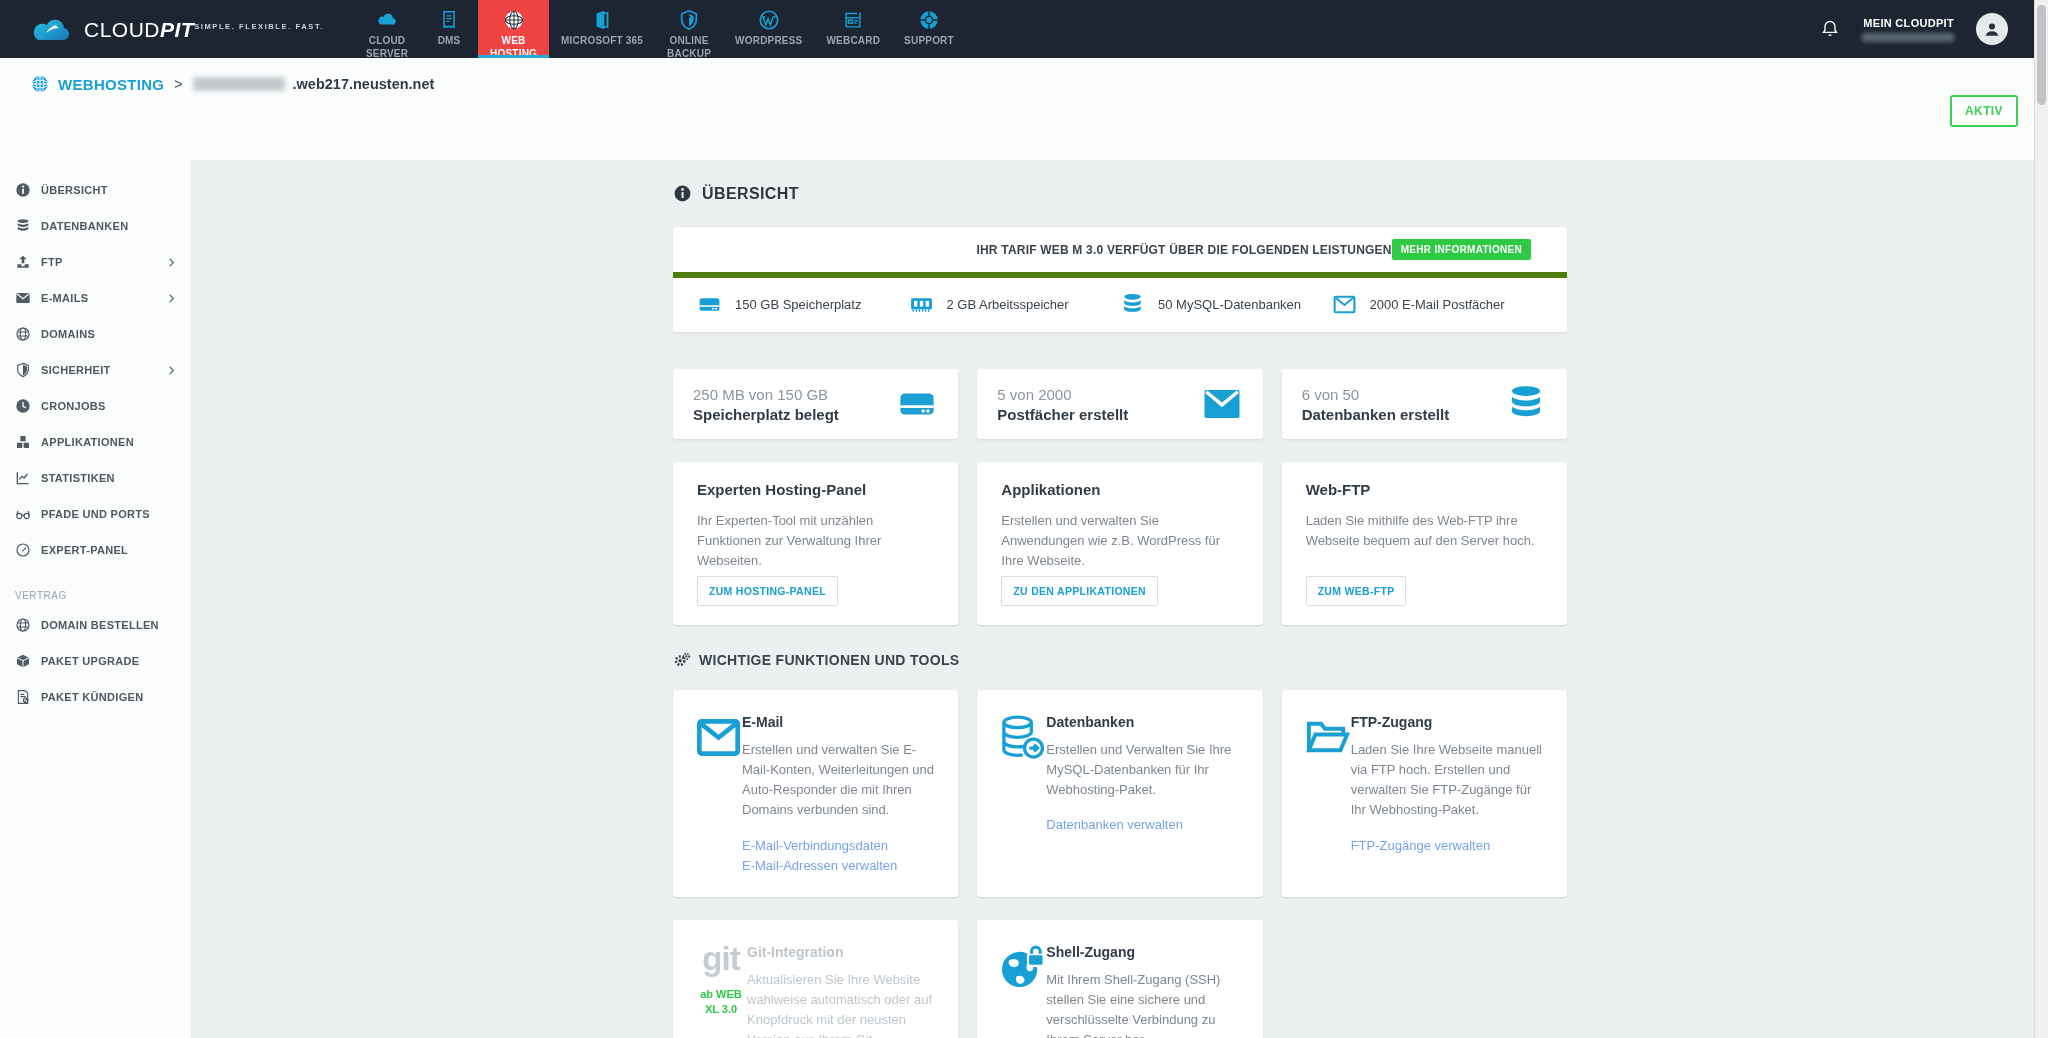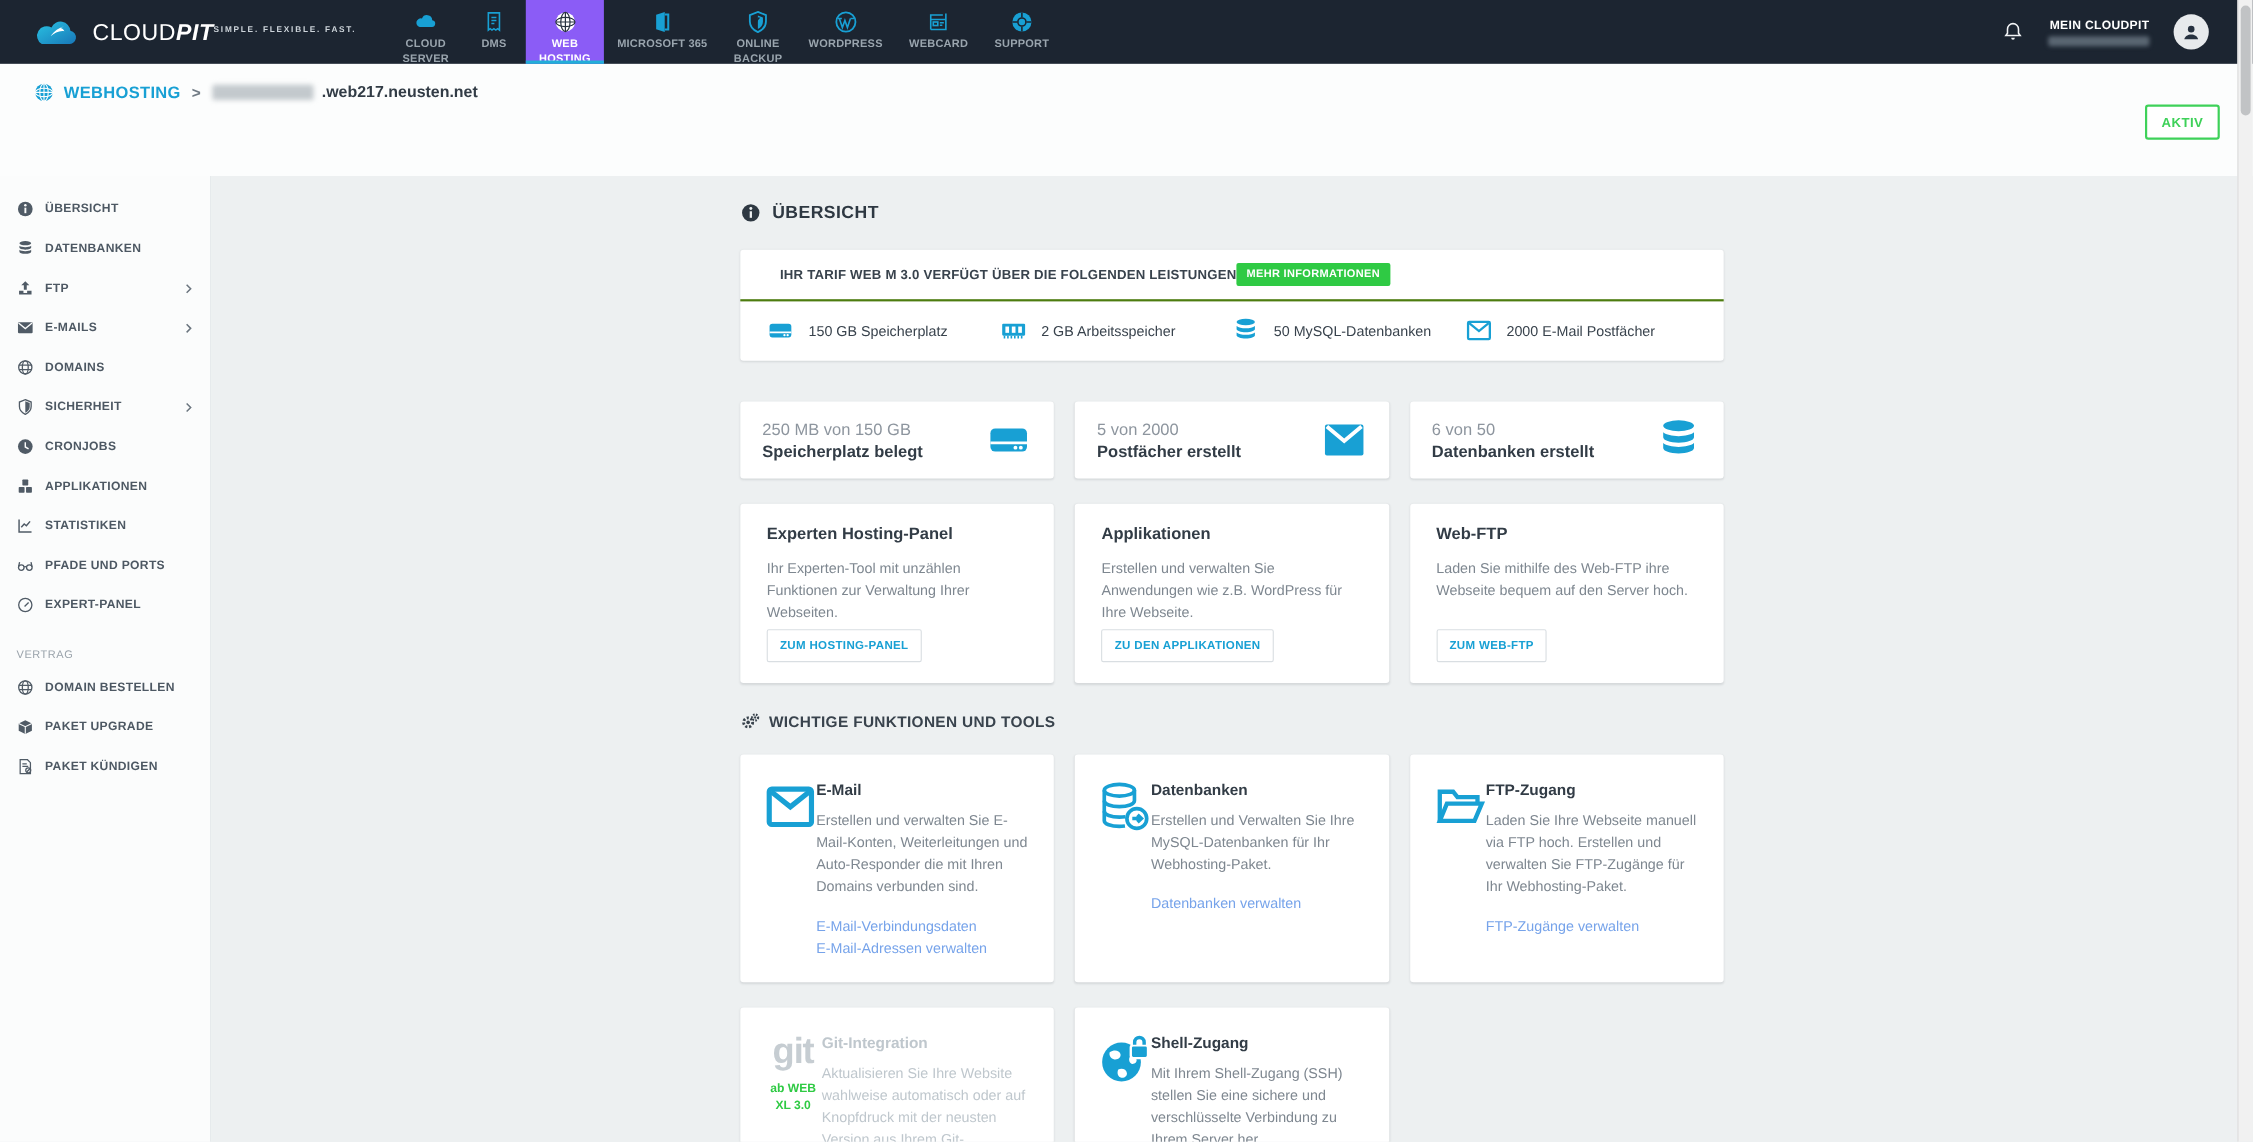--- a/index.html
+++ b/index.html
@@ -10,21 +10,21 @@
   .navbar { height:58px; background:#1c2531; display:flex; align-items:stretch; position:relative; z-index:5; }
   .brand { display:flex; align-items:center; gap:10px; padding:0 30px 0 28px; }
   .brand-text { display:flex; flex-direction:row; }
   .brand-name { color:#fff; font-size:21px; letter-spacing:.5px; line-height:1; }
   .brand-name b { font-style:italic; }
   .brand-tagline { color:#cdd4da; font-size:7.5px; font-weight:bold; letter-spacing:1.6px; margin-top:3px; }
   .nav-items { display:flex; align-items:stretch; }
   .nav-item { display:flex; flex-direction:column; align-items:center; justify-content:flex-start; padding:9px 12px 4px; min-width:58px; cursor:pointer; position:relative; }
   .nav-item .nicon { width:22px; height:22px; color:#18a0d4; display:flex; align-items:center; justify-content:center; }
   .nav-item .nlabel { font-size:10px; font-weight:bold; color:#9aa5ae; margin-top:4px; text-align:center; white-space:pre-line; line-height:1.25; letter-spacing:.2px; }
-  .nav-item.active { background:#8b5cf6; }
+  .nav-item.active { background:#ef4444; }
   .nav-item.active .nicon { color:#ffffff; }
   .nav-item.active .nlabel { color:#ffffff; }
   .active-bar { position:absolute; left:0; right:0; bottom:0; height:3px; background:#22aed8; }
   .nav-right { margin-left:auto; display:flex; align-items:center; gap:22px; padding-right:40px; }
   .bell { width:20px; height:20px; color:#f2f4f6; cursor:pointer; }
   .user-block { display:flex; flex-direction:column; align-items:flex-end; gap:4px; cursor:pointer; }
   .user-label { color:#fff; font-size:11px; font-weight:bold; letter-spacing:.3px; }
   .user-blur { width:92px; height:9px; background:#5a6672; border-radius:2px; filter:blur(2px); }
   .avatar { width:32px; height:32px; border-radius:50%; background:#e7eaec; display:flex; align-items:center; justify-content:center; color:#273240; cursor:pointer; }
 
@@ -53,21 +53,21 @@
   .container { width:894px; margin:0 auto; padding-top:24px; }
 
   .page-title { display:flex; align-items:center; gap:10px; margin-bottom:24px; }
   .page-title .ticon { width:19px; height:19px; color:#2e3842; }
   .page-title h1 { font-size:16px; font-weight:bold; color:#2e3842; letter-spacing:.4px; }
 
   .card { background:#fff; border-radius:3px; box-shadow:0 1px 2px rgba(40,50,60,.12); }
 
   
   .tariff-card { margin-bottom:37px; }
-  .tariff-head { display:flex; align-items:center; justify-content:flex-start; padding:12px 36px; border-bottom:2px solid #4d7c0f; }
+  .tariff-head { display:flex; align-items:center; justify-content:flex-end; padding:12px 36px; border-bottom:6px solid #4d7c0f; }
   .tariff-title { font-size:12px; font-weight:bold; color:#39434d; letter-spacing:.2px; }
   .btn-green { background:#2fca44; color:#fff; font-size:10px; font-weight:bold; padding:5px 9px; border:none; border-radius:2px; letter-spacing:.3px; cursor:pointer; }
   .tariff-grid { display:grid; grid-template-columns:1fr 1fr 1fr 1fr; row-gap:20px; padding:13px 24px 15px; }
   .tfeature { display:flex; align-items:center; gap:13px; height:26px; }
   .tfeature .ficon { width:25px; height:25px; color:#18a0d4; flex-shrink:0; }
   .tfeature .flabel { font-size:13px; color:#39434d; }
 
   
   .row3 { display:grid; grid-template-columns:1fr 1fr 1fr; gap:19px; }
   .stats-row { margin-bottom:23px; }

